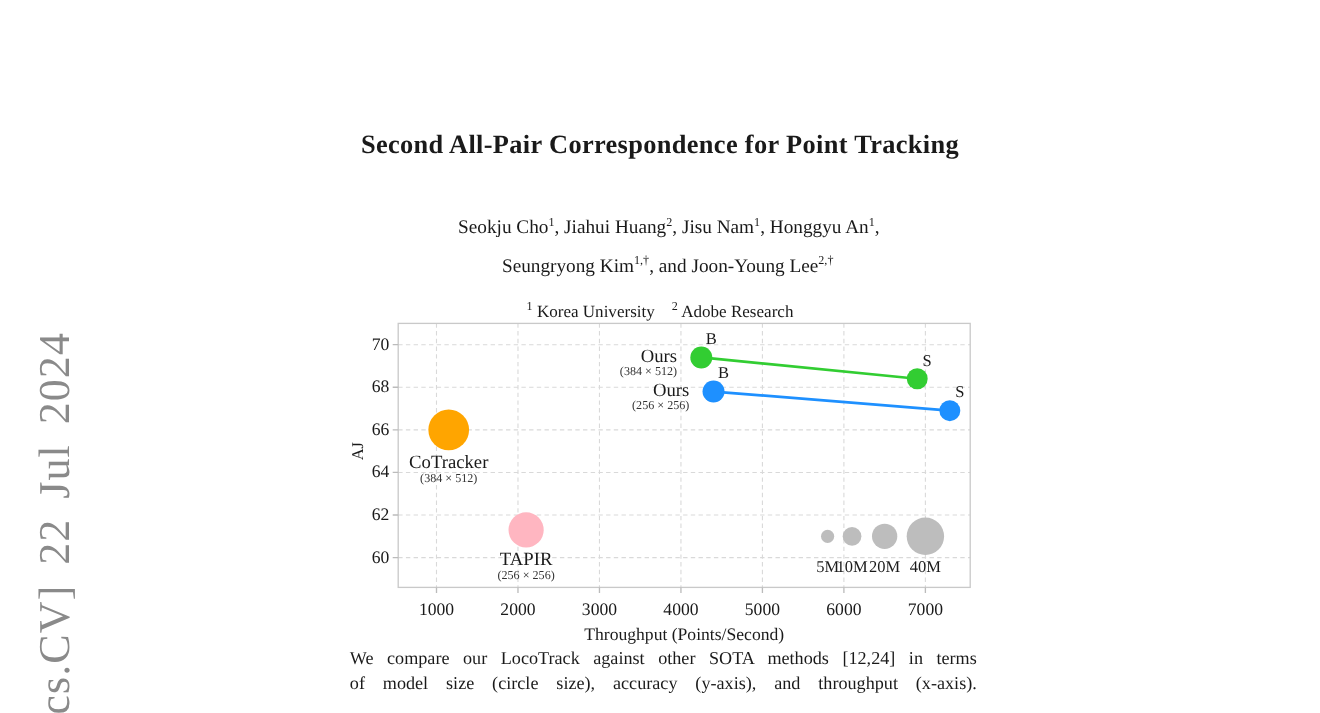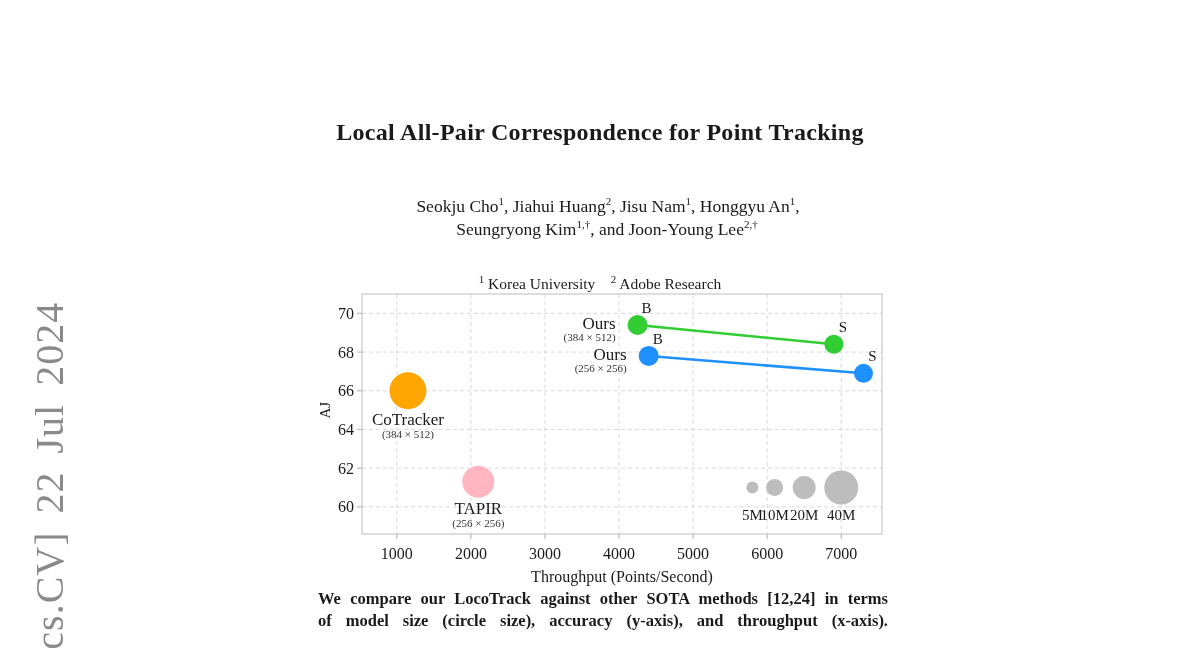--- a/index.html
+++ b/index.html
@@ -18,47 +18,47 @@
   }
   .paper-title{
     position:absolute;left:0;right:0;top:119px;
     text-align:center;font-size:24px;font-weight:bold;letter-spacing:.3px;
   }
   .authors-line{
     position:absolute;left:0;right:0;text-align:center;font-size:17.5px;
   }
   .authors-line sup, .affil-line sup{font-size:11px;line-height:0;}
   .authors-line.l1{top:196px;padding-left:16px;}
-  .authors-line.l2{top:219px;padding-left:14px;}
+  .authors-line.l2{top:231px;padding-left:14px;}
   .affil-line{
     position:absolute;left:0;right:0;top:259px;text-align:center;font-size:15.5px;margin-top:16px;
   }
   .chart-wrap{position:absolute;left:320px;top:286px;width:580px;height:300px;}
   .caption{
     position:absolute;left:318px;top:588px;width:570px;
     font-size:16.5px;line-height:21.5px;
   }
-  .caption .cap-line{text-align:justify;text-align-last:justify;font-weight:bold;}
+  .caption .cap-line{text-align:justify;text-align-last:justify;}
   .caption .bold{font-weight:bold;}
   
   text{font-family:"Liberation Serif","DejaVu Serif",serif;fill:#1a1a1a;}
   .tick-label{font-size:16px;}
   .axis-label{font-size:16px;}
   .aj-label{font-size:15px;}
   .pt-name{font-size:17px;}
   .pt-res{font-size:11px;fill:#333333;}
   .variant-label{font-size:15px;}
   .legend-label{font-size:15px;}
 </style>
 </head>
 <body>
 
 <div class="arxiv-stamp">[cs.CV]  22 Jul 2024</div>
 
-<div class="paper-title">Local All-Pair Correspondence for Point Tracking</div>
+<div class="paper-title">Second All-Pair Correspondence for Point Tracking</div>
 
 <div class="authors-line l1">Seokju Cho<sup>1</sup>, Jiahui Huang<sup>2</sup>, Jisu Nam<sup>1</sup>, Honggyu An<sup>1</sup>,</div>
 <div class="authors-line l2">Seungryong Kim<sup>1,†</sup>, and Joon-Young Lee<sup>2,†</sup></div>
 
 <div class="affil-line"><sup>1</sup> Korea University  <sup>2</sup> Adobe Research</div>
 
 <div class="chart-wrap">
   <svg width="580" height="300" viewBox="0 0 580 300">
       <line x1="76.81481481481481" y1="8" x2="76.81481481481481" y2="248" stroke="#d9d9d9" stroke-width="1" stroke-dasharray="4 3"></line>
       <line x1="150.88888888888889" y1="8" x2="150.88888888888889" y2="248" stroke="#d9d9d9" stroke-width="1" stroke-dasharray="4 3"></line>

